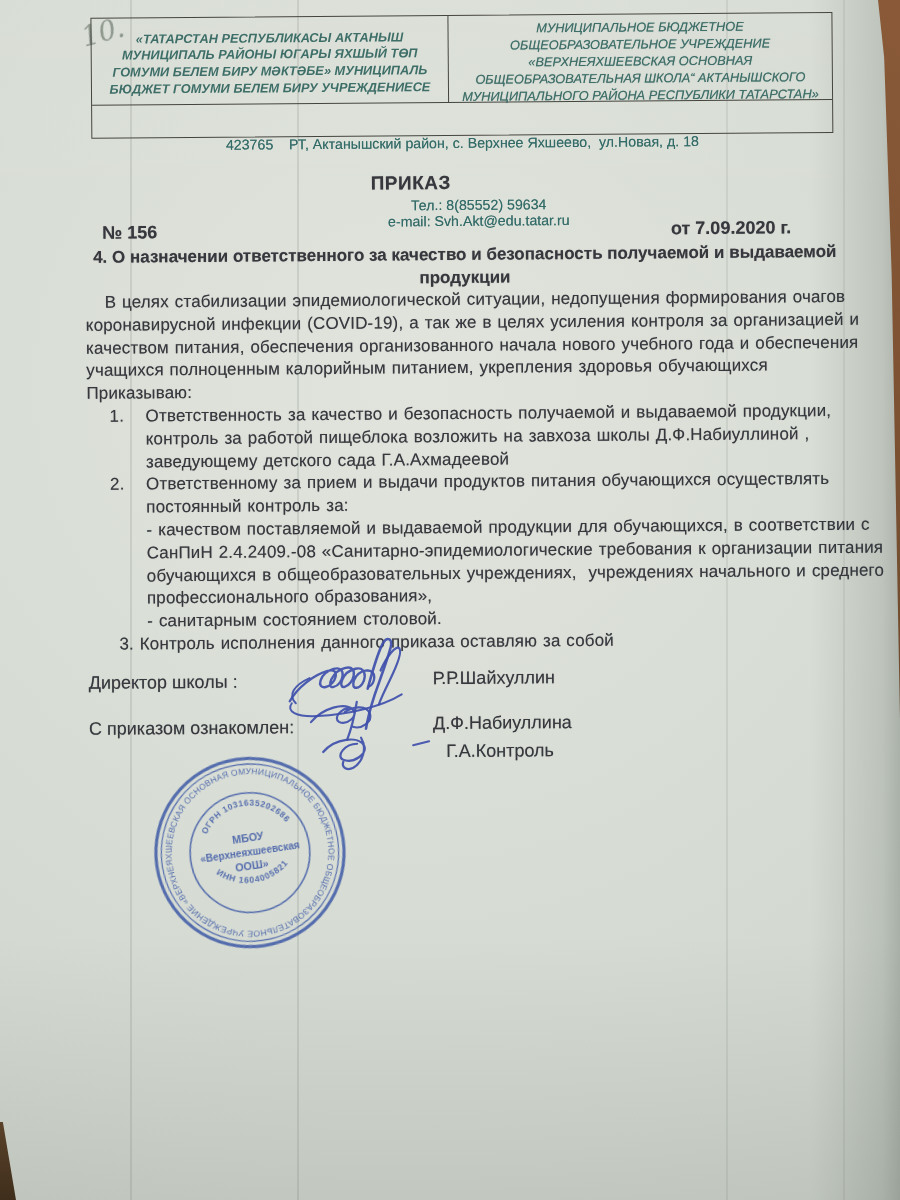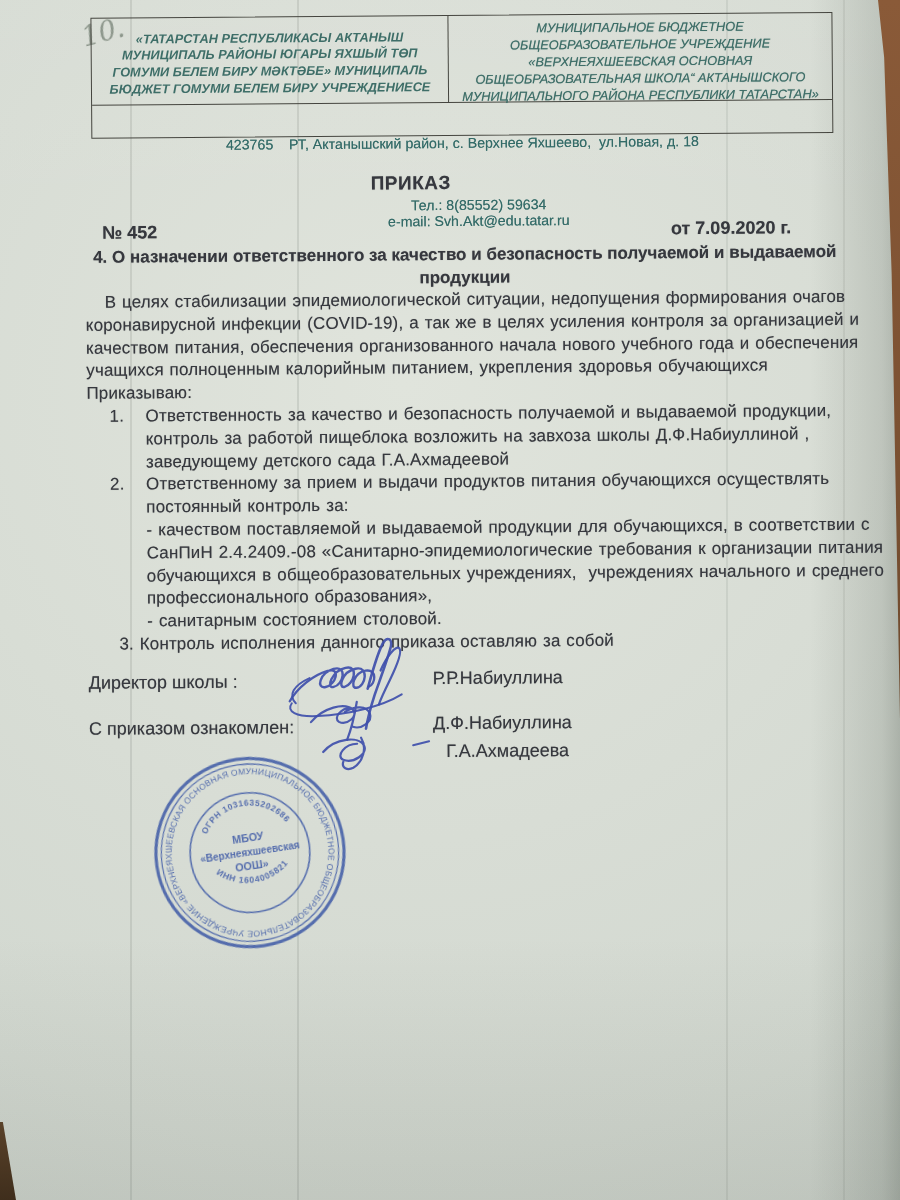--- a/index.html
+++ b/index.html
@@ -120,21 +120,21 @@
       <div class="row2">
         <span>Тел.: 8(85552) 59634</span>
         <span>e-mail: Svh.Akt@edu.tatar.ru</span>
       </div>
     </div>
   </div>
 
   <div class="doc-type txt">ПРИКАЗ</div>
 
   <div class="num-date txt">
-    <span>№ 452</span>
+    <span>№ 156</span>
     <span>от 7.09.2020 г.</span>
   </div>
 
   <div class="title txt">
     <div class="line">4. О назначении ответственного за качество и безопасность получаемой и выдаваемой</div>
     <div class="line">продукции</div>
   </div>
 
   <div class="bodytext txt">
     <div class="line indent">В целях стабилизации эпидемиологической ситуации, недопущения формирования очагов</div>
@@ -164,24 +164,24 @@
         <div class="line">СанПиН 2.4.2409.-08 «Санитарно-эпидемиологические требования к организации питания</div>
         <div class="line">обучающихся в общеобразовательных учреждениях,&nbsp; учреждениях начального и среднего</div>
         <div class="line">профессионального образования»,</div>
         <div class="line">- санитарным состоянием столовой.</div>
       </div>
       <div class="line item3">3. Контроль исполнения данного приказа оставляю за собой</div>
     </div>
   </div>
 
   <div class="sig-label txt" style="left:88px; top:670px;">Директор школы :</div>
-  <div class="sig-name txt" style="left:432px; top:668px;">Р.Р.Набиуллина</div>
+  <div class="sig-name txt" style="left:432px; top:668px;">Р.Р.Шайхуллин</div>
   <div class="sig-label txt" style="left:88px; top:716px;">С приказом ознакомлен:</div>
   <div class="sig-name txt" style="left:432px; top:713px;">Д.Ф.Набиуллина</div>
-  <div class="sig-name txt" style="left:445px; top:741px;">Г.А.Ахмадеева</div>
+  <div class="sig-name txt" style="left:445px; top:741px;">Г.А.Контроль</div>
 
   <svg class="sig-svg" style="left:283px; top:636px;" width="155" height="105" viewBox="0 0 155 105">
     <path class="sig-stroke" stroke-width="2.4" d="M 6 64 C 14 50 30 38 44 34 C 58 30 52 48 42 50 C 32 52 36 36 50 32 C 64 28 60 48 50 50 C 42 52 48 34 62 31 C 76 28 70 48 61 50 C 54 52 58 35 72 32 C 86 29 82 50 73 51 C 66 52 70 36 82 34 C 94 32 92 48 85 50"></path>
     <path class="sig-stroke" stroke-width="2.6" d="M 84 52 C 88 38 94 16 100 6 C 104 0 110 2 107 12 C 103 26 96 44 91 58 C 87 70 84 80 82 92"></path>
     <path class="sig-stroke" stroke-width="2.2" d="M 97 34 C 103 20 113 8 116 12 C 119 16 112 32 106 44 C 101 54 97 62 95 68"></path>
     <path class="sig-stroke" stroke-width="2" d="M 12 66 C 4 58 10 48 26 41 M 8 66 C 2 74 12 80 34 79 C 64 78 98 70 118 58"></path>
   </svg>
 
   <svg class="sig-svg" style="left:300px; top:695px;" width="140" height="85" viewBox="0 0 140 85">
     <path class="sig-stroke" stroke-width="2.2" d="M 10 26 C 22 12 44 6 52 14 C 58 20 46 30 38 26 C 32 22 40 12 50 12 M 56 6 C 54 18 50 34 46 44 M 44 16 C 54 10 66 10 69 18 C 72 26 60 34 52 31"></path>

